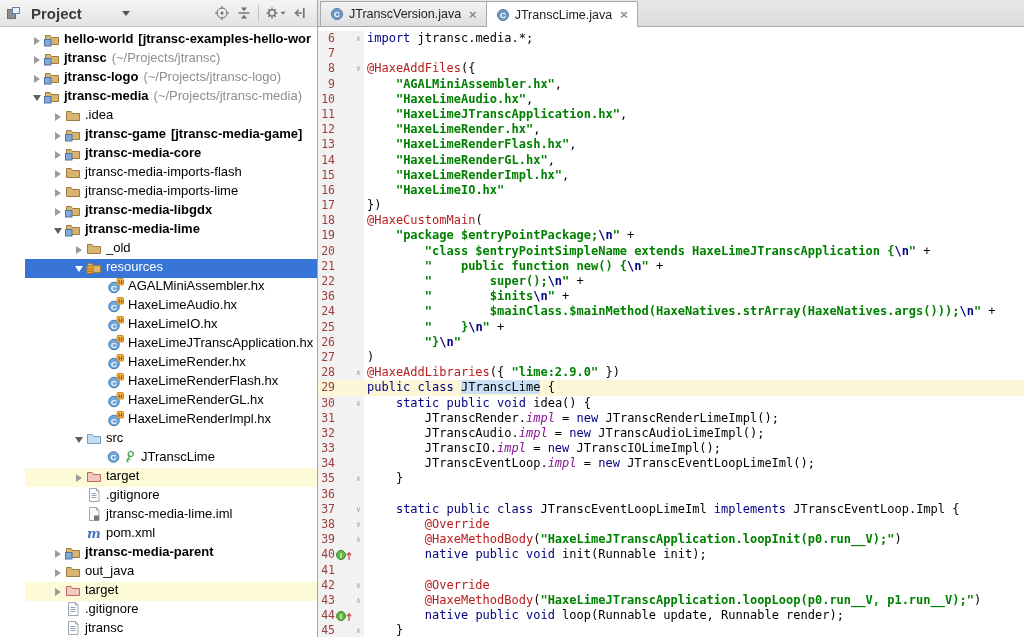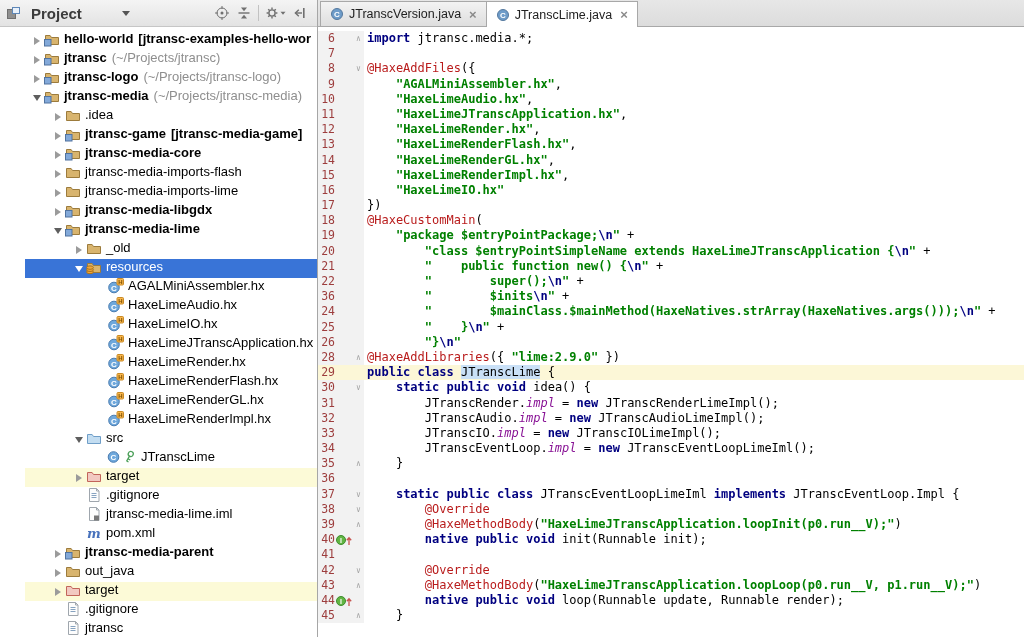--- a/index.html
+++ b/index.html
@@ -49,21 +49,21 @@
 
   #editor { flex:1; background:#fff; overflow:hidden; padding-top:4px;
     font-family:"DejaVu Sans Mono", monospace; font-size:12px; }
   .cl { height:15.2px; line-height:15.2px; display:flex; white-space:pre; }
   .gut { flex:0 0 46px; display:flex; background:#f2f2f2; }
   .num { width:17px; text-align:right; color:#9d3d3d; font-size:11.5px; }
   .gic { width:18px; display:flex; align-items:center; justify-content:center; }
   .fold { width:11px; text-align:center; color:#a5a5a5; font-size:8px; }
   .code { padding-left:3px; color:#000; }
   .cl.crt, .cl.crt .gut { background:#fcf7d7; }
-  .k { color:#000080; font-weight:bold; }
+  .k { color:#000080; font-weight:normal; }
   .s { color:#008000; font-weight:bold; }
   .a { color:#b91c1c; }
   .e { color:#000080; font-weight:bold; }
   .f { color:#871094; font-style:italic; }
   .i { background:#c9e0f7; }
 </style>
 </head>
 <body>
 
 <div id="app">
@@ -500,20 +500,21 @@
         <div class="cl"><span class="gut"><span class="num">17</span><span class="gic"></span><span class="fold"></span></span><span class="code"><span>})</span></span></div>
         <div class="cl"><span class="gut"><span class="num">18</span><span class="gic"></span><span class="fold"></span></span><span class="code"><span class="a">@HaxeCustomMain</span><span>(</span></span></div>
         <div class="cl"><span class="gut"><span class="num">19</span><span class="gic"></span><span class="fold"></span></span><span class="code"><span>    </span><span class="s">"package $entryPointPackage;</span><span class="e">\n</span><span class="s">"</span><span> +</span></span></div>
         <div class="cl"><span class="gut"><span class="num">20</span><span class="gic"></span><span class="fold"></span></span><span class="code"><span>        </span><span class="s">"class $entryPointSimpleName extends HaxeLimeJTranscApplication {</span><span class="e">\n</span><span class="s">"</span><span> +</span></span></div>
         <div class="cl"><span class="gut"><span class="num">21</span><span class="gic"></span><span class="fold"></span></span><span class="code"><span>        </span><span class="s">"    public function new() {</span><span class="e">\n</span><span class="s">"</span><span> +</span></span></div>
         <div class="cl"><span class="gut"><span class="num">22</span><span class="gic"></span><span class="fold"></span></span><span class="code"><span>        </span><span class="s">"        super();</span><span class="e">\n</span><span class="s">"</span><span> +</span></span></div>
         <div class="cl"><span class="gut"><span class="num">36</span><span class="gic"></span><span class="fold"></span></span><span class="code"><span>        </span><span class="s">"        $inits</span><span class="e">\n</span><span class="s">"</span><span> +</span></span></div>
         <div class="cl"><span class="gut"><span class="num">24</span><span class="gic"></span><span class="fold"></span></span><span class="code"><span>        </span><span class="s">"        $mainClass.$mainMethod(HaxeNatives.strArray(HaxeNatives.args()));</span><span class="e">\n</span><span class="s">"</span><span> +</span></span></div>
         <div class="cl"><span class="gut"><span class="num">25</span><span class="gic"></span><span class="fold"></span></span><span class="code"><span>        </span><span class="s">"    }</span><span class="e">\n</span><span class="s">"</span><span> +</span></span></div>
         <div class="cl"><span class="gut"><span class="num">26</span><span class="gic"></span><span class="fold"></span></span><span class="code"><span>        </span><span class="s">"}</span><span class="e">\n</span><span class="s">"</span></span></div>
+        <div class="cl"><span class="gut"><span class="num">27</span><span class="gic"></span><span class="fold"></span></span><span class="code"><span>)</span></span></div>
         <div class="cl"><span class="gut"><span class="num">28</span><span class="gic"></span><span class="fold">∧</span></span><span class="code"><span class="a">@HaxeAddLibraries</span><span>({ </span><span class="s">"lime:2.9.0"</span><span> })</span></span></div>
         <div class="cl crt"><span class="gut"><span class="num">29</span><span class="gic"></span><span class="fold"></span></span><span class="code"><span class="k">public</span><span> </span><span class="k">class</span><span> </span><span class="i">JTranscLime</span><span> {</span></span></div>
         <div class="cl"><span class="gut"><span class="num">30</span><span class="gic"></span><span class="fold">∨</span></span><span class="code"><span>    </span><span class="k">static</span><span> </span><span class="k">public</span><span> </span><span class="k">void</span><span> idea() {</span></span></div>
         <div class="cl"><span class="gut"><span class="num">31</span><span class="gic"></span><span class="fold"></span></span><span class="code"><span>        JTranscRender.</span><span class="f">impl</span><span> = </span><span class="k">new</span><span> JTranscRenderLimeImpl();</span></span></div>
         <div class="cl"><span class="gut"><span class="num">32</span><span class="gic"></span><span class="fold"></span></span><span class="code"><span>        JTranscAudio.</span><span class="f">impl</span><span> = </span><span class="k">new</span><span> JTranscAudioLimeImpl();</span></span></div>
         <div class="cl"><span class="gut"><span class="num">33</span><span class="gic"></span><span class="fold"></span></span><span class="code"><span>        JTranscIO.</span><span class="f">impl</span><span> = </span><span class="k">new</span><span> JTranscIOLimeImpl();</span></span></div>
         <div class="cl"><span class="gut"><span class="num">34</span><span class="gic"></span><span class="fold"></span></span><span class="code"><span>        JTranscEventLoop.</span><span class="f">impl</span><span> = </span><span class="k">new</span><span> JTranscEventLoopLimeIml();</span></span></div>
         <div class="cl"><span class="gut"><span class="num">35</span><span class="gic"></span><span class="fold">∧</span></span><span class="code"><span>    }</span></span></div>
         <div class="cl"><span class="gut"><span class="num">36</span><span class="gic"></span><span class="fold"></span></span><span class="code"></span></div>
         <div class="cl"><span class="gut"><span class="num">37</span><span class="gic"></span><span class="fold">∨</span></span><span class="code"><span>    </span><span class="k">static</span><span> </span><span class="k">public</span><span> </span><span class="k">class</span><span> JTranscEventLoopLimeIml </span><span class="k">implements</span><span> JTranscEventLoop.Impl {</span></span></div>

